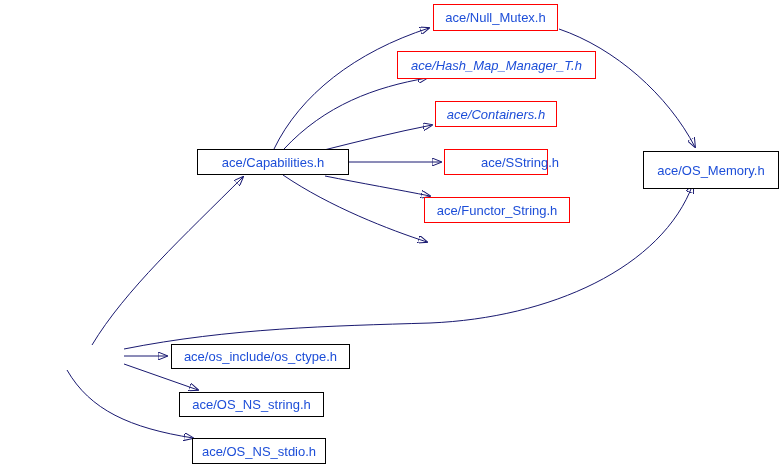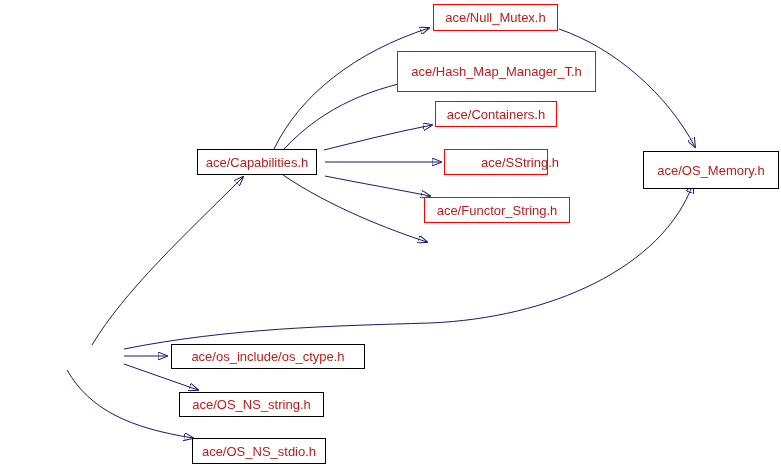--- a/index.html
+++ b/index.html
@@ -28,21 +28,21 @@
     stroke-width: 1;
   }
   .node {
     position: absolute;
     box-sizing: border-box;
     display: flex;
     align-items: center;
     justify-content: center;
     background: #ffffff;
     border: 1px solid #000000;
-    color: #b91c1c;
+    color: #1d4ed8;
     font-size: 13px;
     white-space: nowrap;
     cursor: pointer;
   }
   .node-trunc {
     border-color: #ff0000;
   }
   .node-source {
     background: #c0c0c0;
   }
@@ -66,34 +66,34 @@
     <path d="M325,176 C360,183 400,190 430,196" marker-end="url(#arrow)"></path>
     <path d="M283,175 C330,207 390,230 427,242" marker-end="url(#arrow)"></path>
     <path d="M559,29 C615,48 668,95 695,147" marker-end="url(#arrow)"></path>
     <path d="M124,349 C230,328 330,326 430,323 C550,318 662,268 693,184" marker-end="url(#arrow)"></path>
     <path d="M124,356 L167,356" marker-end="url(#arrow)"></path>
     <path d="M124,364 L198,390" marker-end="url(#arrow)"></path>
     <path d="M67,370 C90,410 130,428 193,438" marker-end="url(#arrow)"></path>
   </svg>
 
 
-  <div class="node" style="left:197px; top:149px; width:120px; height:26px;">ace/Capabilities.h</div>
+  <div class="node" style="left:197px; top:149px; width:152px; height:26px;">ace/Capabilities.h</div>
 
   <div class="node node-trunc" style="left:433px; top:4px;   width:125px; height:27px;">ace/Null_Mutex.h</div>
 
-  <div class="node node-trunc" style="left:397px; top:51px;  width:199px; height:41px;">ace/Hash_Map_Manager_T.h</div>
+  <div class="node node-trunc" style="left:397px; top:51px;  width:199px; height:28px;font-style:italic;">ace/Hash_Map_Manager_T.h</div>
 
-  <div class="node node-trunc" style="left:435px; top:101px; width:122px; height:26px;">ace/Containers.h</div>
+  <div class="node node-trunc" style="left:435px; top:101px; width:122px; height:26px;font-style:italic;">ace/Containers.h</div>
 
   <div class="node node-trunc" style="left:444px; top:149px; width:104px; height:26px;padding-left:48px;">ace/SString.h</div>
 
   <div class="node node-trunc" style="left:424px; top:197px; width:146px; height:26px;">ace/Functor_String.h</div>
 
 
   <div class="node" style="left:643px; top:151px; width:136px; height:38px;">ace/OS_Memory.h</div>
 
-  <div class="node" style="left:171px; top:344px; width:194px; height:25px;">ace/os_include/os_ctype.h</div>
+  <div class="node" style="left:171px; top:344px; width:179px; height:25px;">ace/os_include/os_ctype.h</div>
 
   <div class="node" style="left:179px; top:392px; width:145px; height:25px;">ace/OS_NS_string.h</div>
 
   <div class="node" style="left:192px; top:438px; width:134px; height:26px;">ace/OS_NS_stdio.h</div>
 
 </div>
 
 </body></html>

